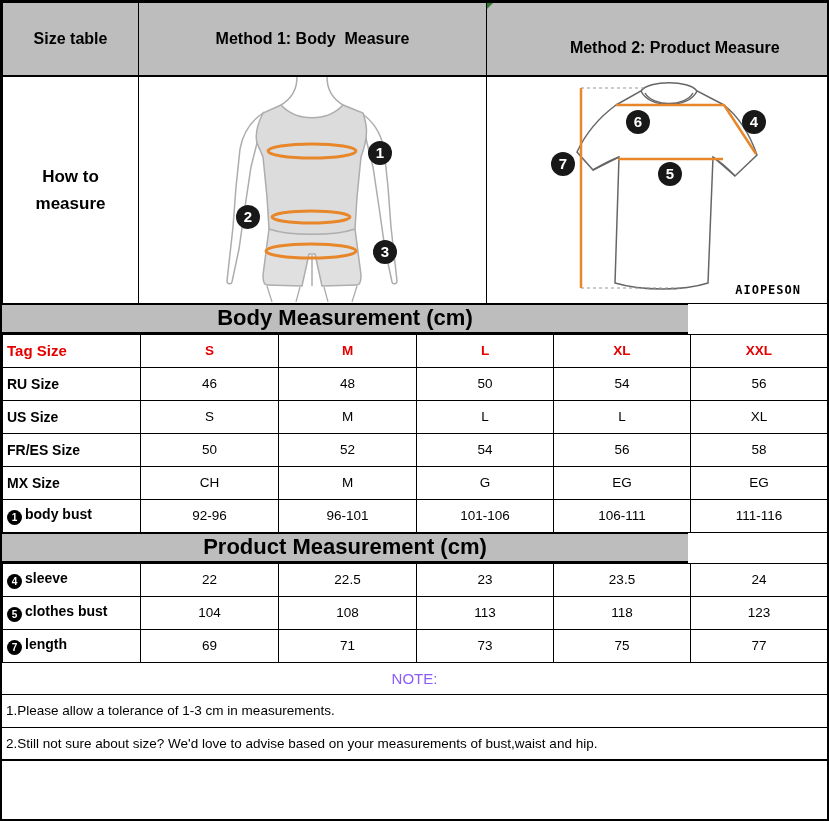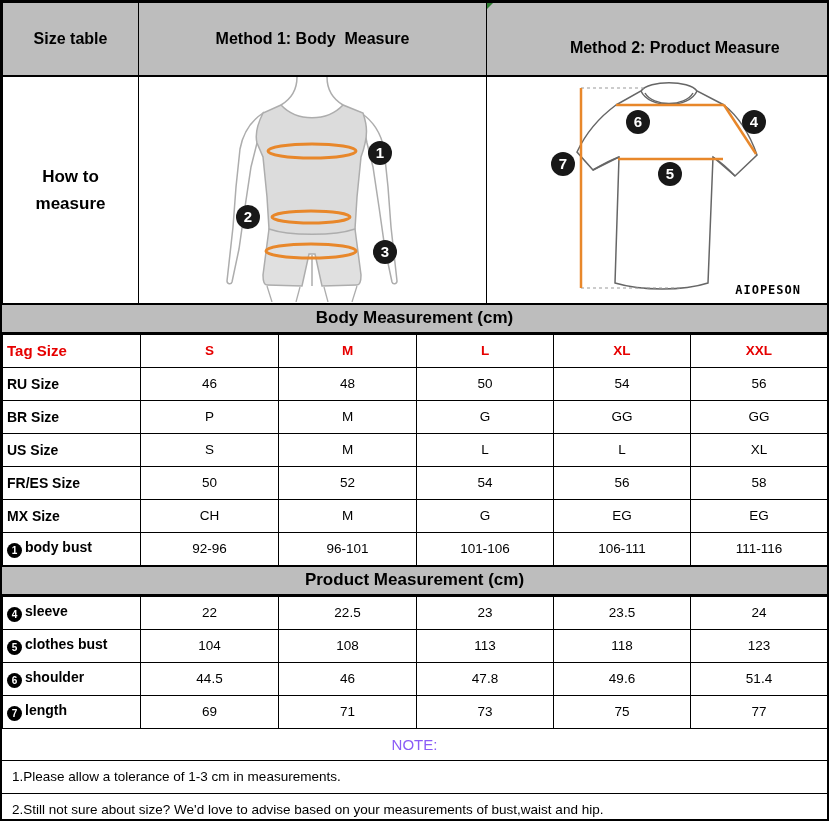--- a/index.html
+++ b/index.html
@@ -40,26 +40,26 @@
     border-right: 6px solid transparent;
   }
   .brand-mark {
     position: absolute; right: 26px; bottom: 6px;
     font-family: "DejaVu Sans Mono", monospace;
     font-size: 12px; font-weight: bold; letter-spacing: 1px; color: #000000;
   }
 
   
   .bar {
-    width: 825px; height: 30px;
+    width: 686px; height: 30px;
     background: #bdbdbd;
     border-top: 1px solid #000;
     border-bottom: 2px solid #000;
     display: flex; align-items: center; justify-content: center;
-    font-weight: bold; font-size: 17px;
+    font-weight: bold; font-size: 22px;
   }
 
   
   .grid td { height: 33px; font-size: 13.5px; text-align: center; vertical-align: middle; }
   .grid td.lbl { text-align: left; padding-left: 4px; font-weight: bold; font-size: 14px; }
   .grid tr.tag-row td { color: #e60000; font-weight: bold; }
   .grid tr.tag-row td.lbl { font-size: 15px; }
 
   .mk {
     display: inline-block; width: 15px; height: 15px; border-radius: 50%;
@@ -69,21 +69,21 @@
 
   
   .note-title {
     height: 32px; border-bottom: 1px solid #000;
     display: flex; align-items: center; justify-content: center;
     color: #8b5cf6; font-size: 15px;
   }
   .note-row {
     height: 33px; border-bottom: 1px solid #000;
     display: flex; align-items: center;
-    padding-left: 10px; font-size: 13.5px;
+    padding-left: 4px; font-size: 13.5px;
   }
   .note-row:last-child { border-bottom: 2px solid #000; }
 
   svg { display: block; }
   svg text.circ-num { fill: #fff; font-weight: bold; font-size: 15px; font-family: "Liberation Sans", sans-serif; }
 </style>
 </head>
 <body>
 
 <div class="sheet">
@@ -196,28 +196,20 @@
     </tr>
     <tr>
       <td class="lbl">RU Size</td>
       <td>46</td>
       <td>48</td>
       <td>50</td>
       <td>54</td>
       <td>56</td>
     </tr>
     <tr>
-      <td class="lbl">BR Size</td>
-      <td>P</td>
-      <td>M</td>
-      <td>G</td>
-      <td>GG</td>
-      <td>GG</td>
-    </tr>
-    <tr>
       <td class="lbl">US Size</td>
       <td>S</td>
       <td>M</td>
       <td>L</td>
       <td>L</td>
       <td>XL</td>
     </tr>
     <tr>
       <td class="lbl">FR/ES Size</td>
       <td>50</td>
@@ -267,28 +259,20 @@
     </tr>
     <tr>
       <td class="lbl"><span class="mk">5</span><span>clothes bust</span></td>
       <td>104</td>
       <td>108</td>
       <td>113</td>
       <td>118</td>
       <td>123</td>
     </tr>
     <tr>
-      <td class="lbl"><span class="mk">6</span><span>shoulder</span></td>
-      <td>44.5</td>
-      <td>46</td>
-      <td>47.8</td>
-      <td>49.6</td>
-      <td>51.4</td>
-    </tr>
-    <tr>
       <td class="lbl"><span class="mk">7</span><span>length</span></td>
       <td>69</td>
       <td>71</td>
       <td>73</td>
       <td>75</td>
       <td>77</td>
     </tr>
   </tbody>
     </table>
 

